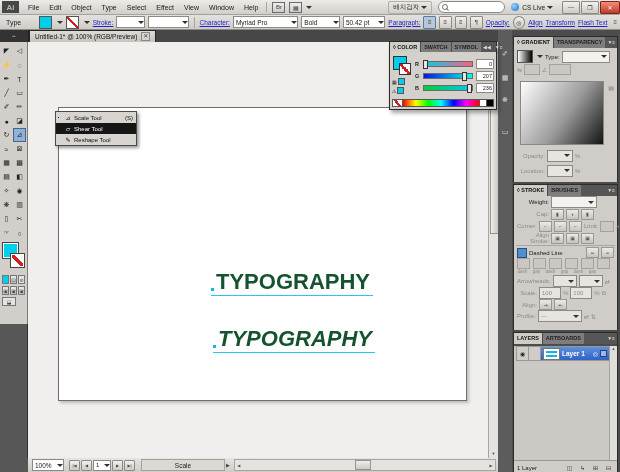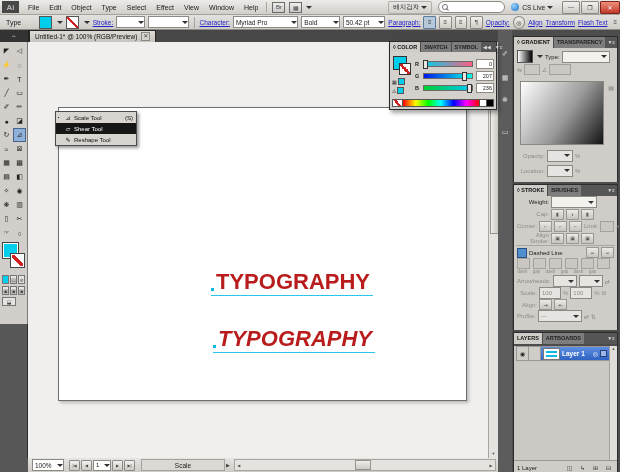--- a/index.html
+++ b/index.html
@@ -58,21 +58,21 @@
      linear-gradient(45deg,transparent 42%,#d02020 42%,#d02020 58%,transparent 58%),#fff;border:1px solid #444;box-shadow:inset 0 0 0 1px #fff;}
   .mini-row{display:flex;gap:1px;padding:1px 2px;}
   .mini{width:7px;height:7px;border:1px solid #777;background:#e6e4e1;font-size:5px;display:flex;align-items:center;justify-content:center;color:#444;}
   #toolbar-dark{left:0;top:324px;width:28px;height:148px;background:#575757;border-right:1px solid #2e2e2e;box-sizing:border-box;}
   
   #canvas{left:28px;top:42px;width:460px;height:416px;background:#f0efed;overflow:hidden;}
   #artboard{position:absolute;left:30px;top:65px;width:407px;height:292px;background:#fff;
             border:1px solid #6e6e6e;box-shadow:2px 2px 3px rgba(0,0,0,.22);}
   .ab-text{position:absolute;display:flex;align-items:flex-end;border-bottom:1px solid #27c6ea;padding:0 3px 2px 0;}
   .ab-dot{width:3px;height:3px;background:#0db8e4;margin:0 2px 2px 0;flex:none;}
-  .ab-word{font-size:22px;font-weight:bold;color:#b91c1c;letter-spacing:0px;line-height:1;}
+  .ab-word{font-size:22px;font-weight:bold;color:#14532d;letter-spacing:0px;line-height:1;}
   #text1{left:152px;top:163px;}
   #text2{left:154px;top:220px;}
   #text2 .ab-word{font-style:italic;}
   
   #vscroll{left:488px;top:42px;width:10px;height:416px;background:#e5e3e0;border-left:1px solid #a9a6a1;box-sizing:border-box;}
   .scr-arrow{width:100%;height:9px;font-size:4px;color:#555;display:flex;align-items:center;justify-content:center;}
   #v-thumb{position:absolute;left:1px;top:10px;width:7px;height:180px;background:linear-gradient(90deg,#efede9,#ccc9c4);border:1px solid #98958f;}
   
   #spacer{left:498px;top:30px;width:14px;height:442px;background:#5c5c5c;}
   .dock-ico{position:absolute;left:1px;width:12px;height:12px;font-size:7px;color:#d9d7d4;display:flex;align-items:center;justify-content:center;}

